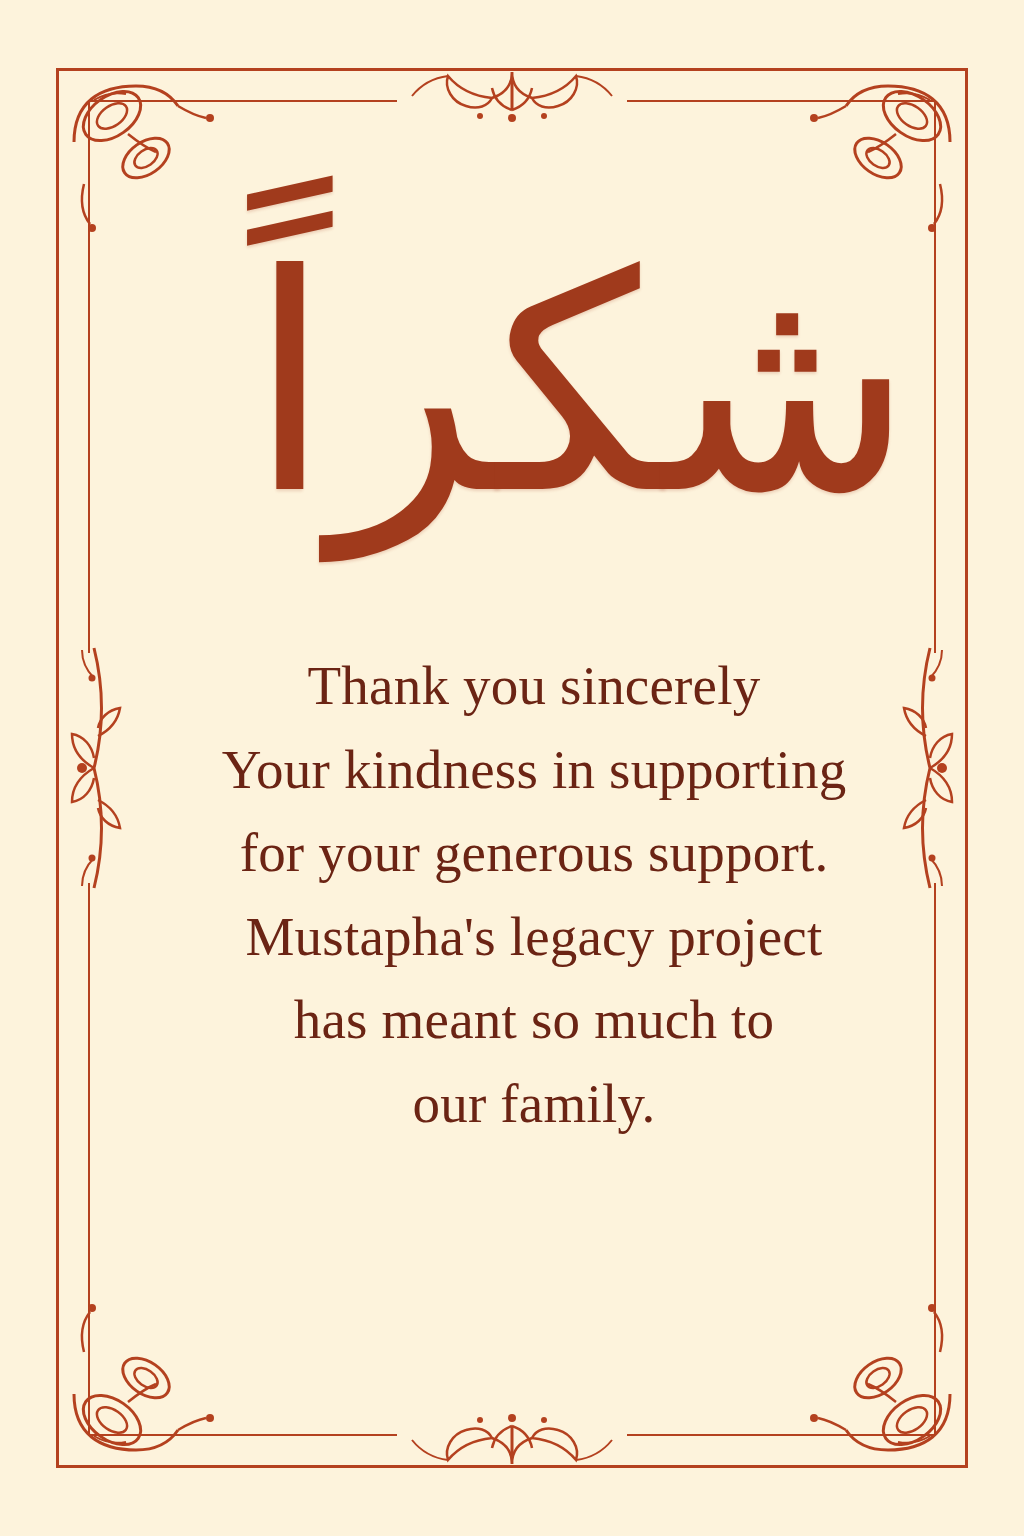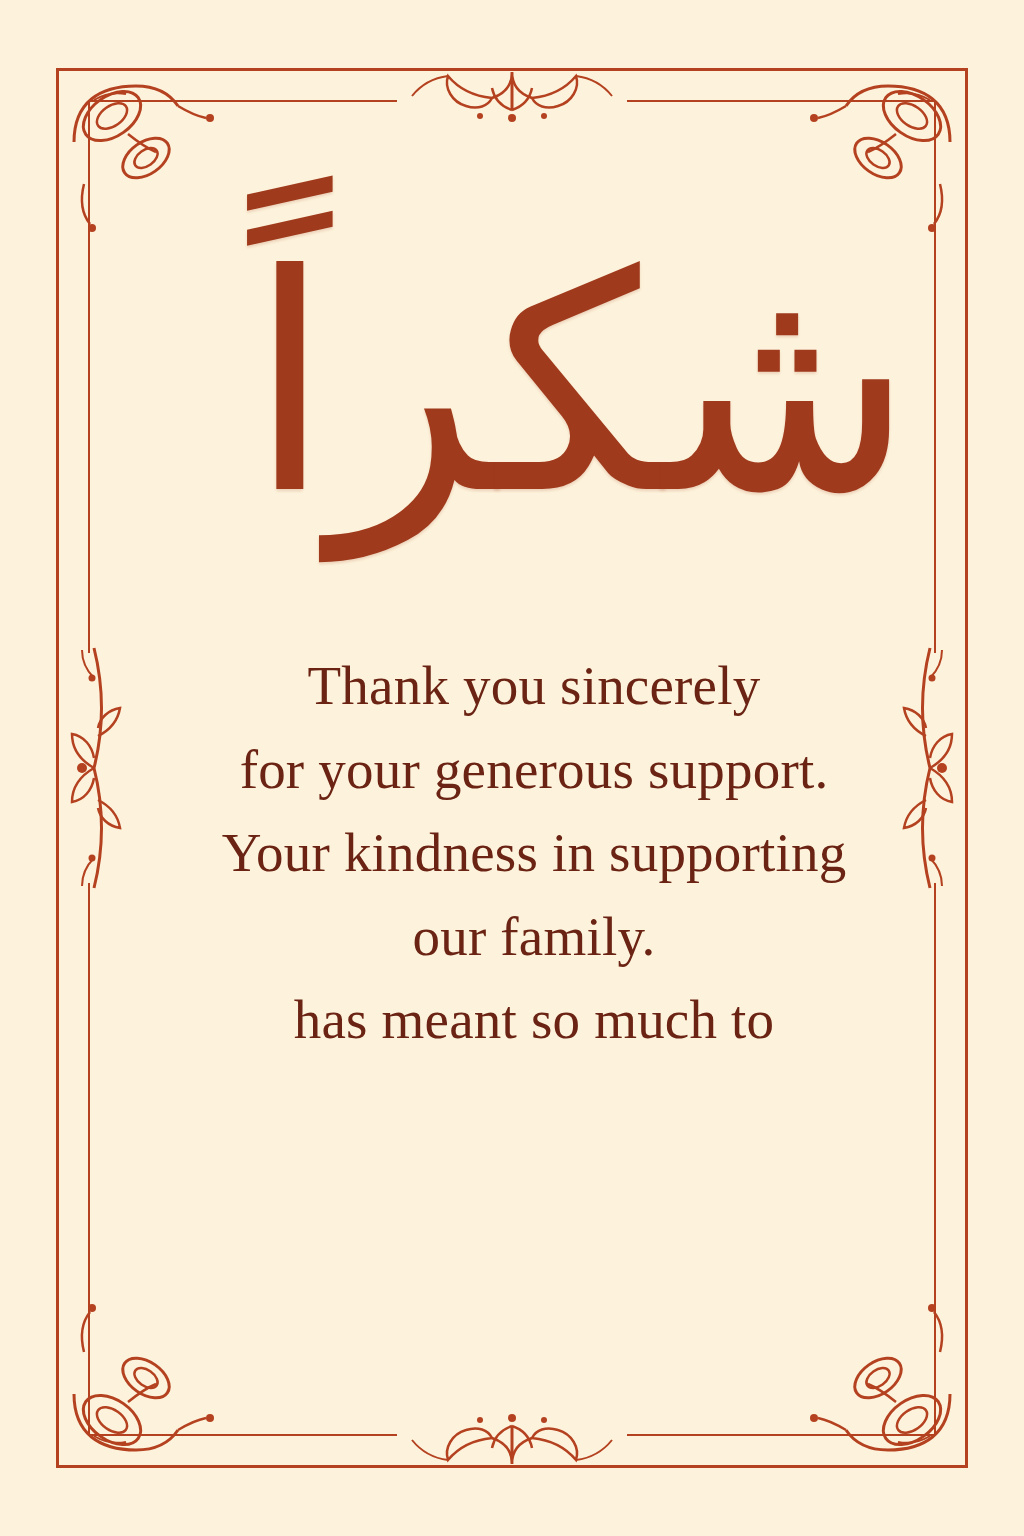--- a/index.html
+++ b/index.html
@@ -254,20 +254,21 @@
       <path d="M36 240 C28 248 24 258 24 268" stroke-width="2"></path>
     </svg>
   </div>
 
   <div class="content">
 
     <div class="calligraphy">شكراً</div>
 
     <div class="message">
       <span class="line">Thank you sincerely</span>
+      <span class="line">Your kindness in supporting</span>
       <span class="line">for your generous support.</span>
-      <span class="line">Your kindness in supporting</span>
+      <span class="line">Mustapha's legacy project</span>
+      <span class="line">has meant so much to</span>
       <span class="line">our family.</span>
-      <span class="line">has meant so much to</span>
     </div>
 
   </div>
 </div>
 
 </body></html>

